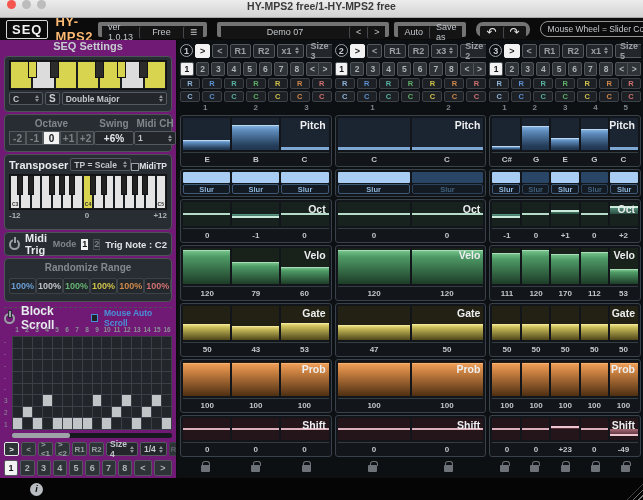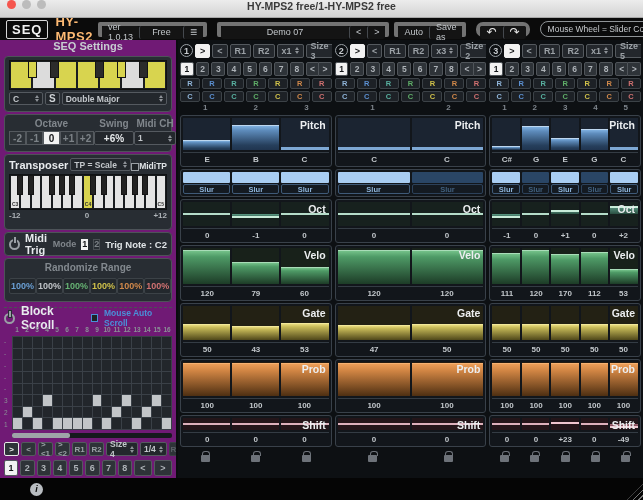--- a/index.html
+++ b/index.html
@@ -168,21 +168,21 @@
   .sec-oct .cell { background:#17211e; }
   .sec-velo { height:56px; }
   .sec-velo .cell { background:#18211a; }
   .sec-velo .bar { background:linear-gradient(180deg,#74c189,#4e9a66 18%,#1d3c27); border-top:1px solid #a9dcb8; }
   .sec-gate { height:54px; }
   .sec-gate .cell { background:#232114; }
   .sec-gate .bar { background:linear-gradient(180deg,#e8db7e,#c7ba58 18%,#4f471a); border-top:1px solid #f2e89a; }
   .sec-prob { height:54px; }
   .sec-prob .cell { background:#251b10; }
   .sec-prob .bar { background:linear-gradient(180deg,#ec9e58,#cf8443 22%,#4e2f12); border-top:1px solid #f6b272; }
-  .sec-shift { height:32px; }
+  .sec-shift { height:42px; }
   .sec-shift .cell { background:#231519; }
 
   .cbar { position:absolute; left:0; right:0; }
   .cbar .cap { position:absolute; left:0; right:0; height:2px; }
   .oct-zero { position:absolute; left:0; right:0; top:50%; margin-top:-1px; height:2px; background:#b5dcc9; }
   .oct-fill { background:linear-gradient(180deg,#5d9c86,#2b4f42); }
   .oct-cap { background:#c8ecd9; }
   .shift-zero { position:absolute; left:0; right:0; top:50%; margin-top:-1px; height:2px; background:#dcb0bb; }
   .shift-fill { background:linear-gradient(180deg,#a86a77,#4a2730); }
   .shift-cap { background:#eec5ce; }

